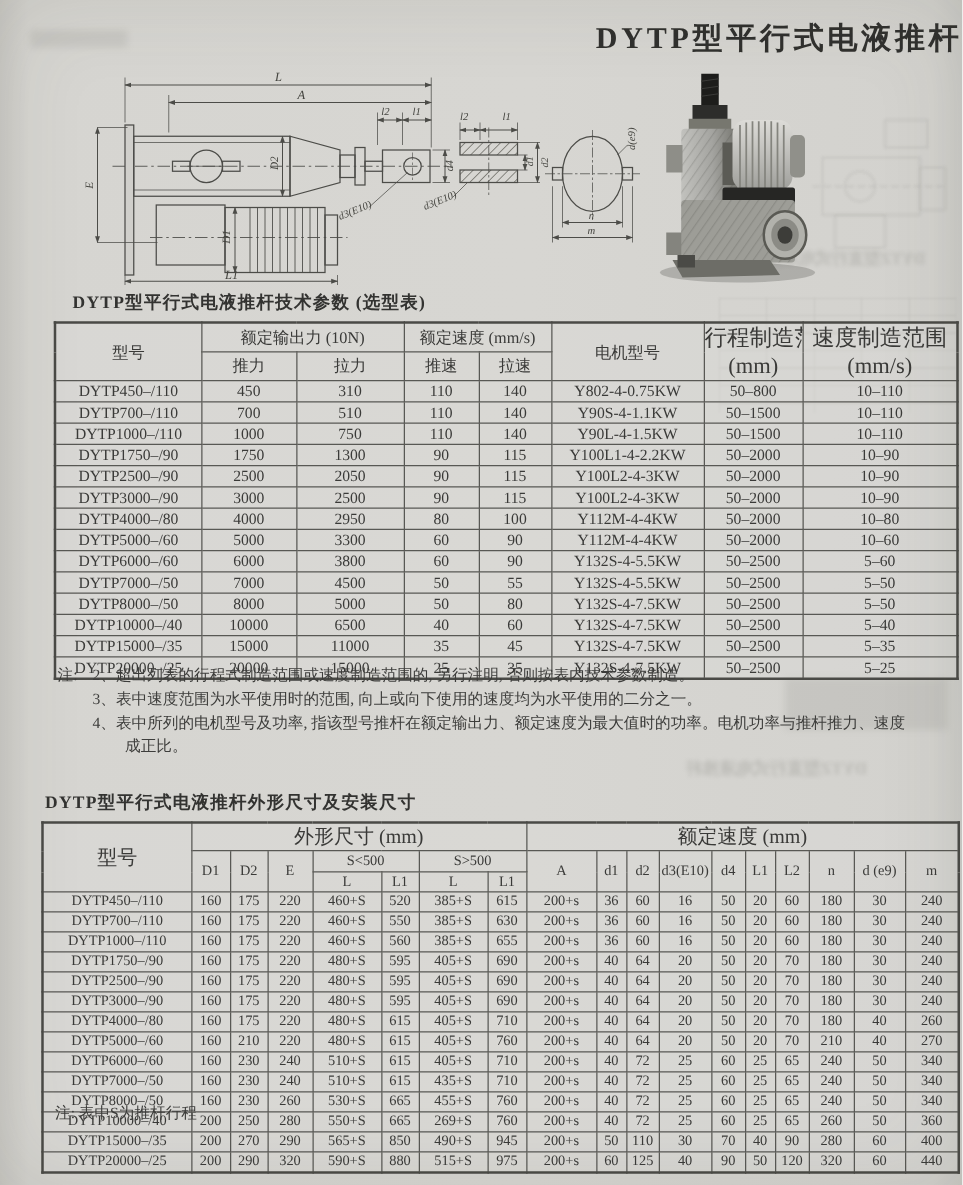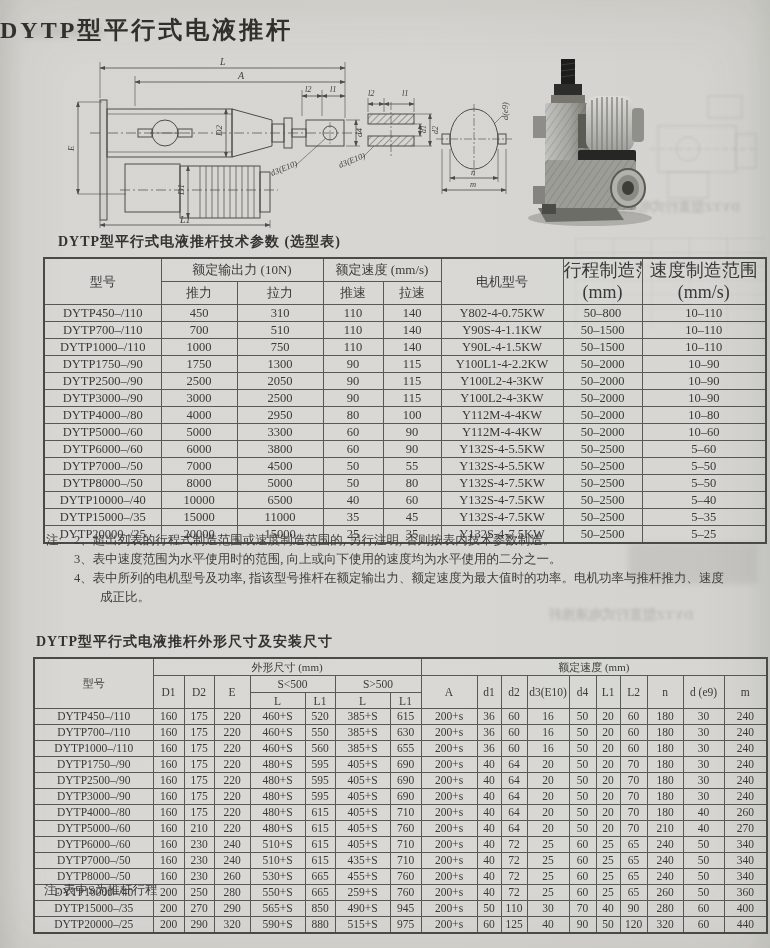--- a/index.html
+++ b/index.html
@@ -4,34 +4,34 @@
 <style>
   html,body{margin:0;padding:0;}
   .page{
     position:relative; width:770px; height:948px; overflow:hidden;
     background:linear-gradient(90deg,#cbcac6 0%,#d6d5d1 3%,#d7d6d2 55%,#d3d2ce 97%,#ccccc8 100%);
     font-family:"Liberation Serif","DejaVu Serif",serif;
     color:#3c3c3c;
   }
   .page::after{content:"";position:absolute;inset:0;pointer-events:none;
     box-shadow:inset 0 0 70px rgba(70,70,60,.12);}
-  .title{position:absolute;top:14px;left:0;right:0;text-align:left;
+  .title{position:absolute;top:14px;left:0;right:0;text-align:right;
     font-size:24px;font-weight:700;letter-spacing:3px;color:#30302e;}
   .caption{position:absolute;font-size:14px;font-weight:700;letter-spacing:1px;color:#333331;}
   .cap1{left:58px;top:233px;}
   .cap2{left:36px;top:633px;}
 
   table{border-collapse:collapse;table-layout:fixed;position:absolute;background:rgba(222,221,217,.35);}
   th,td{border:1px solid #58585４;border:1px solid #585854;text-align:center;padding:0;
     white-space:nowrap;overflow:hidden;font-weight:normal;color:#3a3a38;}
   .t1{left:43px;top:257px;width:722px;border:2px solid #4a4a46;font-size:13px;}
   .t1 thead th{height:22px;font-size:13px;}
   .t1 td{height:16px;font-size:12.5px;line-height:1;}
   .t2{left:33px;top:657px;width:733px;border:2px solid #4a4a46;}
-  .t2 thead th{font-size:11px;}
+  .t2 thead th{font-size:16px;}
   .t2 .hr1 th{height:16px;}
   .t2 .hr2 th{height:16px;font-size:11.5px;}
   .t2 .hr3 th{height:15px;font-size:11.5px;}
   .t2 td{height:15px;font-size:11.5px;line-height:1;}
   .two-line div{line-height:1.2;font-size:18px;}
 
   .notes{position:absolute;left:46px;top:531px;width:700px;font-size:12.5px;line-height:19px;color:#3d3d3b;}
   .note-prefix{position:absolute;left:0;top:0;}
   .note-items{margin-left:28px;width:650px;}
   .note-item{padding-left:26px;text-indent:-26px;}
@@ -724,21 +724,21 @@
           <td>50</td>
           <td>340</td>
         </tr>
         <tr>
           <td>DYTP10000–/40</td>
           <td>200</td>
           <td>250</td>
           <td>280</td>
           <td>550+S</td>
           <td>665</td>
-          <td>259+S</td>
+          <td>269+S</td>
           <td>760</td>
           <td>200+s</td>
           <td>40</td>
           <td>72</td>
           <td>25</td>
           <td>60</td>
           <td>25</td>
           <td>65</td>
           <td>260</td>
           <td>50</td>

